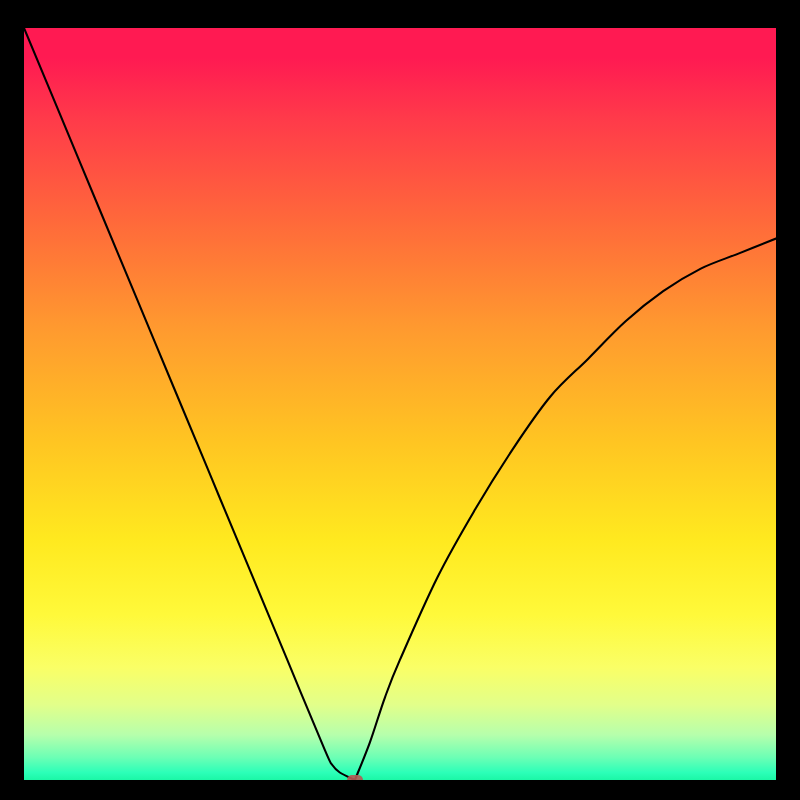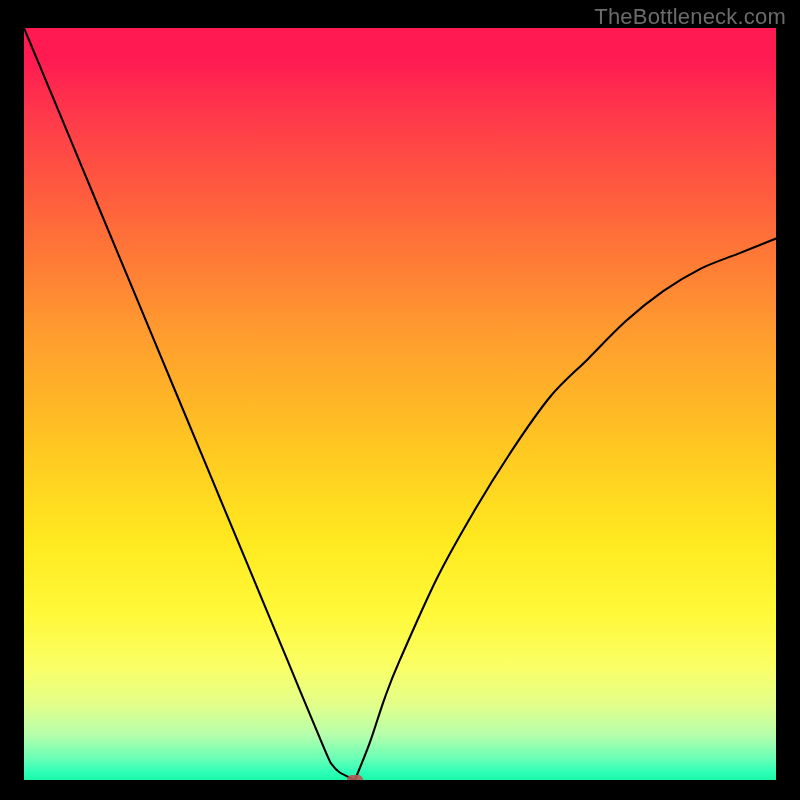--- a/index.html
+++ b/index.html
@@ -76,21 +76,20 @@
     border-radius: 6px;
     background: #b55a55;
     opacity: 0.9;
     transform: translate(-50%, -50%);
   }
 </style>
 </head>
 <body>
 
 <div class="frame">
-  <div class="watermark">TheBottleneck.com</div>
 
   <div class="plot">
     <div class="gradient"></div>
 
     <svg class="curve" viewBox="0 0 752 752" preserveAspectRatio="none">
       <path class="line" d="M 0.0 0.0 C 6.3 15.0, 25.1 60.2, 37.6 90.2 C 50.1 120.3, 62.7 150.4, 75.2 180.5 C 87.7 210.6, 100.3 240.6, 112.8 270.7 C 125.3 300.8, 137.9 330.9, 150.4 361.0 C 162.9 391.0, 175.5 421.1, 188.0 451.2 C 200.5 481.3, 213.1 511.4, 225.6 541.4 C 238.1 571.5, 250.7 601.6, 263.2 631.7 C 275.7 661.8, 293.3 704.4, 300.8 721.9 C 308.3 739.5, 305.8 733.2, 308.3 737.0 C 310.8 740.7, 312.1 742.0, 315.8 744.5 C 319.6 747.0, 328.4 750.7, 330.9 752.0"></path>
       <path class="line" d="M 330.9 752.0 C 333.4 745.7, 340.9 728.2, 345.9 714.4 C 350.9 700.6, 355.9 683.1, 361.0 669.3 C 366.0 655.5, 367.2 651.7, 376.0 631.7 C 384.8 611.6, 401.1 574.0, 413.6 549.0 C 426.1 523.9, 438.7 502.6, 451.2 481.3 C 463.7 460.0, 476.3 439.9, 488.8 421.1 C 501.3 402.3, 513.9 383.5, 526.4 368.5 C 538.9 353.4, 551.5 343.4, 564.0 330.9 C 576.5 318.3, 589.1 304.6, 601.6 293.3 C 614.1 282.0, 626.7 272.0, 639.2 263.2 C 651.7 254.4, 664.3 246.9, 676.8 240.6 C 689.3 234.4, 701.9 230.6, 714.4 225.6 C 726.9 220.6, 745.7 213.1, 752.0 210.6"></path>
     </svg>
 
     <div class="marker" style="left:330.9px; top:752.0px;"></div>

